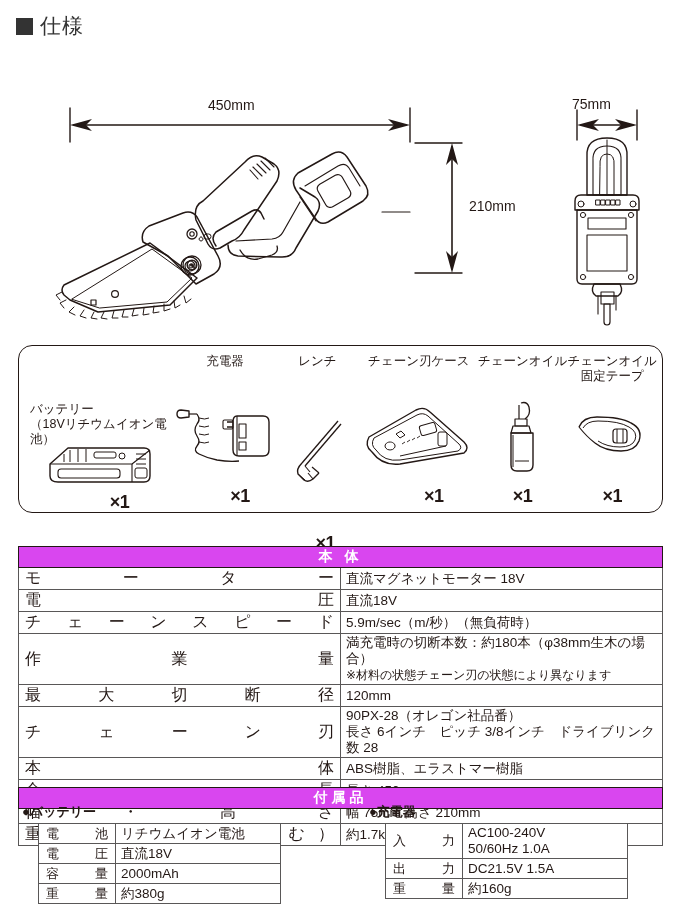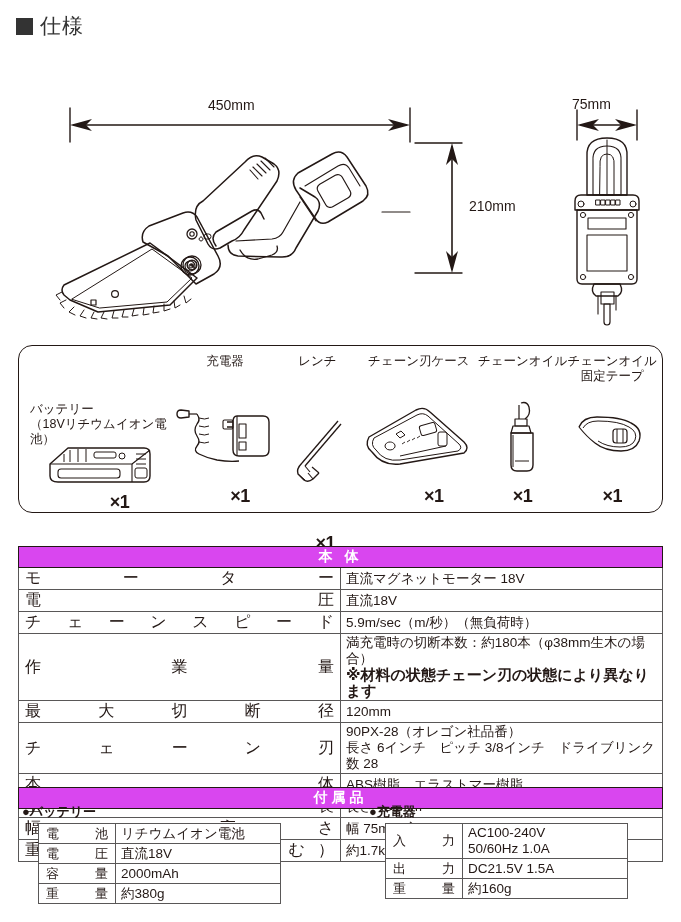--- a/index.html
+++ b/index.html
@@ -163,22 +163,21 @@
     display: block;
     text-align: justify;
     text-align-last: justify;
   }
   #main-table .val {
     font-size: 13.5px;
     padding: 1px 0 1px 5px;
     line-height: 16px;
   }
   #main-table .val .small {
-    font-size: 15px;
-    font-weight: bold;
+    font-size: 12px;
   }
 
   
   #acc-band {
     left: 18px;
     top: 787px;
     width: 645px;
   }
 
   

